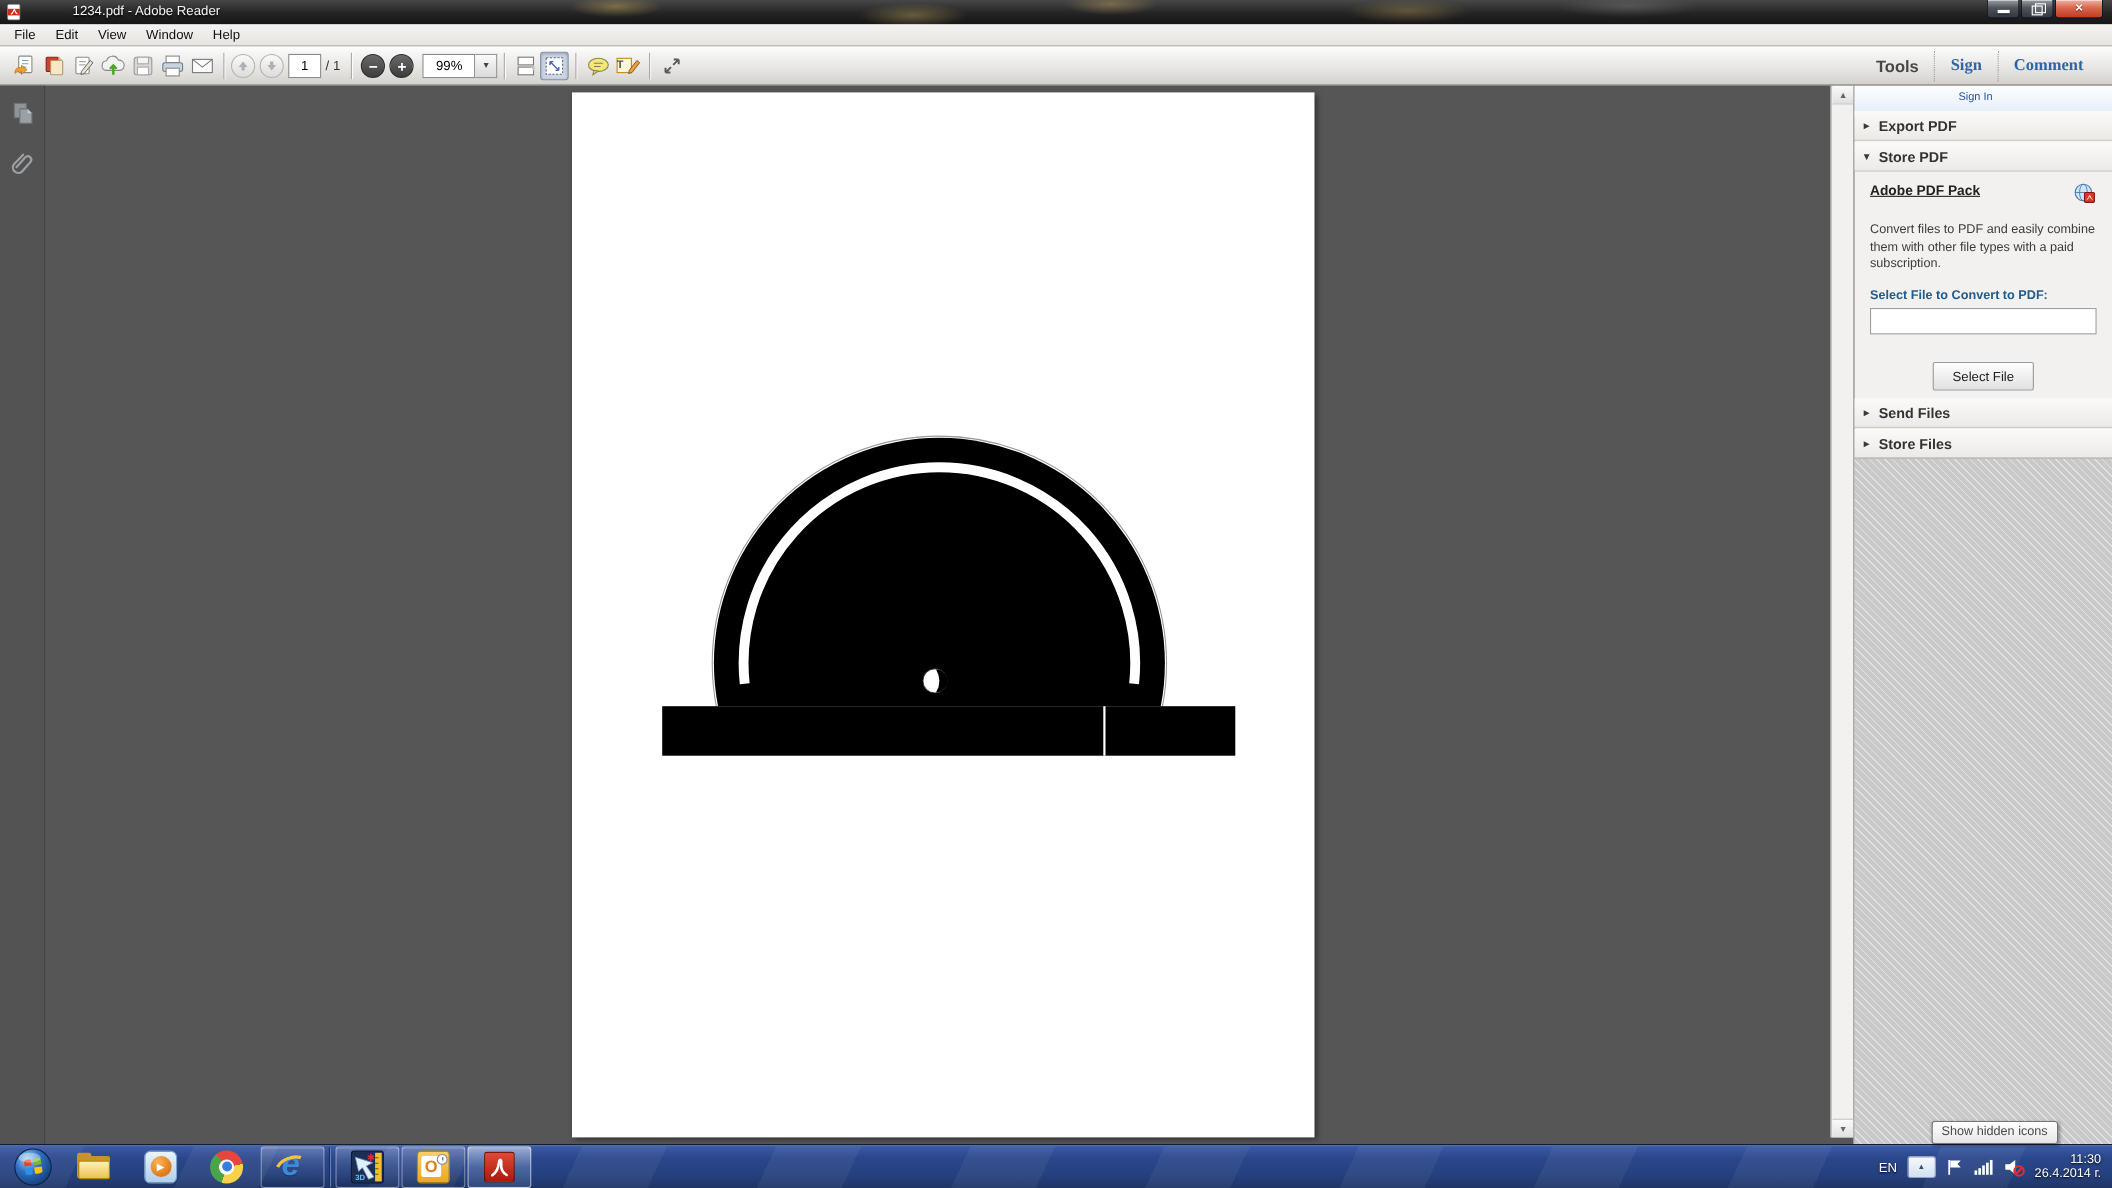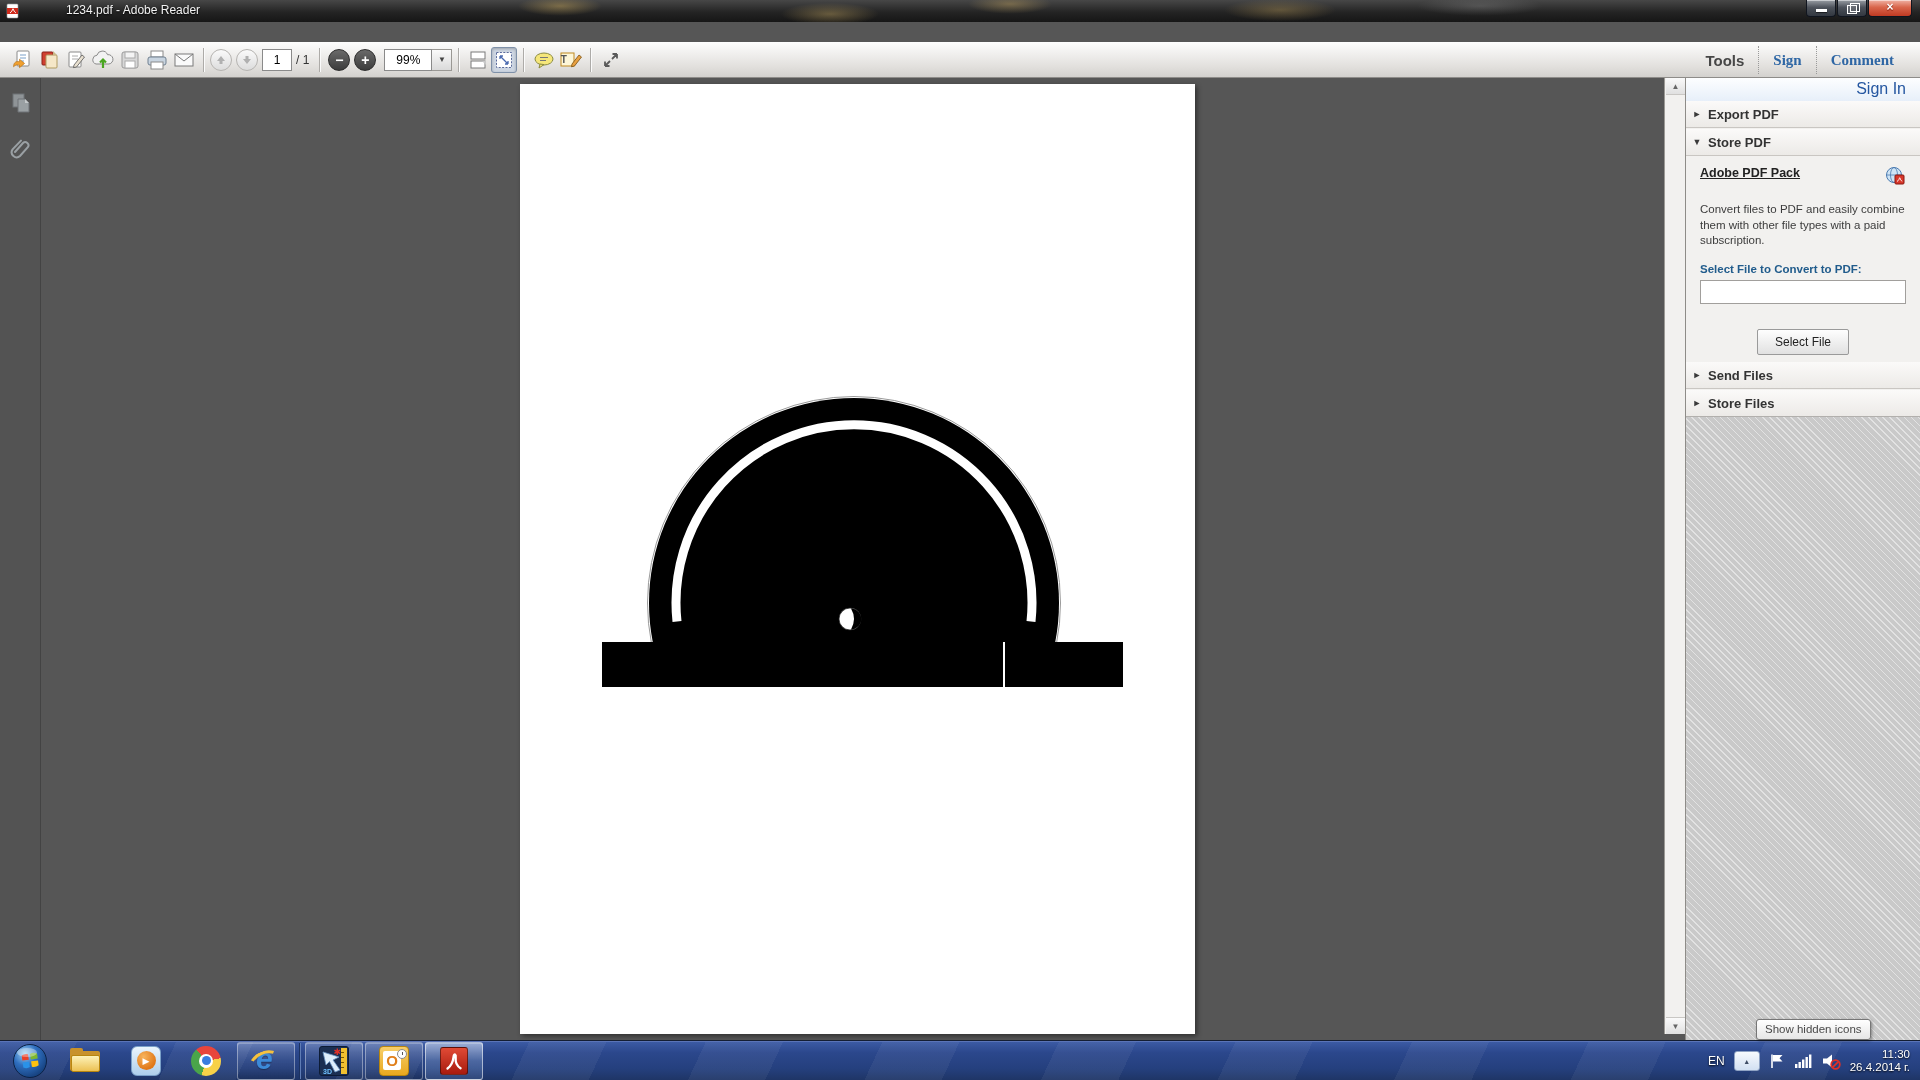--- a/index.html
+++ b/index.html
@@ -75,21 +75,21 @@
     background:#f2f1ef; border-left:1px solid #9b9995; }
   .vs-btn { position:absolute; left:1px; width:19px; height:17px; text-align:center; font-size:8px; color:#666;
     line-height:17px; background:linear-gradient(#fafafa,#e0e0e0); }
   .vs-btn.up { top:0; border-bottom:1px solid #c9c7c4; }
   .vs-btn.down { bottom:0; border-top:1px solid #c9c7c4; }
 
   
   .pane { position:absolute; left:1685px; top:78px; width:235px; height:962px; background:#f2f1ef; border-left:1px solid #8e8c88; }
   .sp-signin { position:absolute; left:0; top:0; width:100%; height:29px;
     background:linear-gradient(#fdfeff,#e2ecf8); border-bottom:1px solid #bccadd;
-    text-align:right; padding-right:14px; font-size:16px; color:#2456a0; line-height:22px; }
+    text-align:center; padding-right:14px; font-size:10px; color:#2456a0; line-height:22px; }
   .sp-head { position:absolute; left:0; width:100%; height:27px;
     background:linear-gradient(#fbfaf9,#eceae7); border-bottom:1px solid #c9c6c2;
     display:flex; align-items:center; }
   .sp-head .tri { width:22px; text-align:center; font-size:9px; color:#3a3a3a; }
   .sp-head .lbl { font-size:13px; font-weight:bold; color:#333; }
   .sp-body { position:absolute; left:0; top:76px; width:100%; padding:12px 14px 0 14px; }
   .pack-row { display:flex; justify-content:space-between; align-items:flex-start; }
   .pack-h { font-size:12.5px; font-weight:bold; color:#222;text-decoration:underline; }
   .pack-desc { margin-top:16px; font-size:11.5px; line-height:1.35; color:#3c3c3c; }
   .sel-lbl { margin-top:14px; font-size:11.5px; font-weight:bold; color:#215c8c; }
@@ -174,20 +174,27 @@
       <path d="M5 10 C6.5 9 7.3 7.5 7.6 6.2 C7.7 5.6 8.3 5.6 8.4 6.2 C8.7 7.6 9.5 9 10.8 9.8" stroke="#fff" stroke-width="1" fill="none"></path>
     </svg>
     <span class="title">1234.pdf - Adobe Reader</span>
     <div class="win-btns">
       <div class="win-btn min"></div>
       <div class="win-btn restore"></div>
       <div class="win-btn close">×</div>
     </div>
   </div>
 
+  <div class="menubar">
+    <span class="menu-item">File</span>
+    <span class="menu-item">Edit</span>
+    <span class="menu-item">View</span>
+    <span class="menu-item">Window</span>
+    <span class="menu-item">Help</span>
+  </div>
 
   <div class="toolbar">
     <div class="tb-btn">
       <svg width="22" height="22" viewBox="0 0 22 22">
         <rect x="6" y="2" width="12" height="15" rx="1" fill="#fff" stroke="#8a8a8a"></rect>
         <line x1="9" y1="6" x2="15" y2="6" stroke="#7aa0c8"></line>
           <line x1="9" y1="9" x2="15" y2="9" stroke="#7aa0c8"></line>
           <line x1="9" y1="12" x2="13" y2="12" stroke="#7aa0c8"></line>
         <path d="M3 18 C3 12 7 11 10 12 L10 9 L16 14 L10 19 L10 16 C7 15 5 16 3 18 Z" fill="#f0a030" stroke="#b06a10" stroke-width="0.7" transform="scale(0.85) translate(0,3)"></path>
       </svg>

